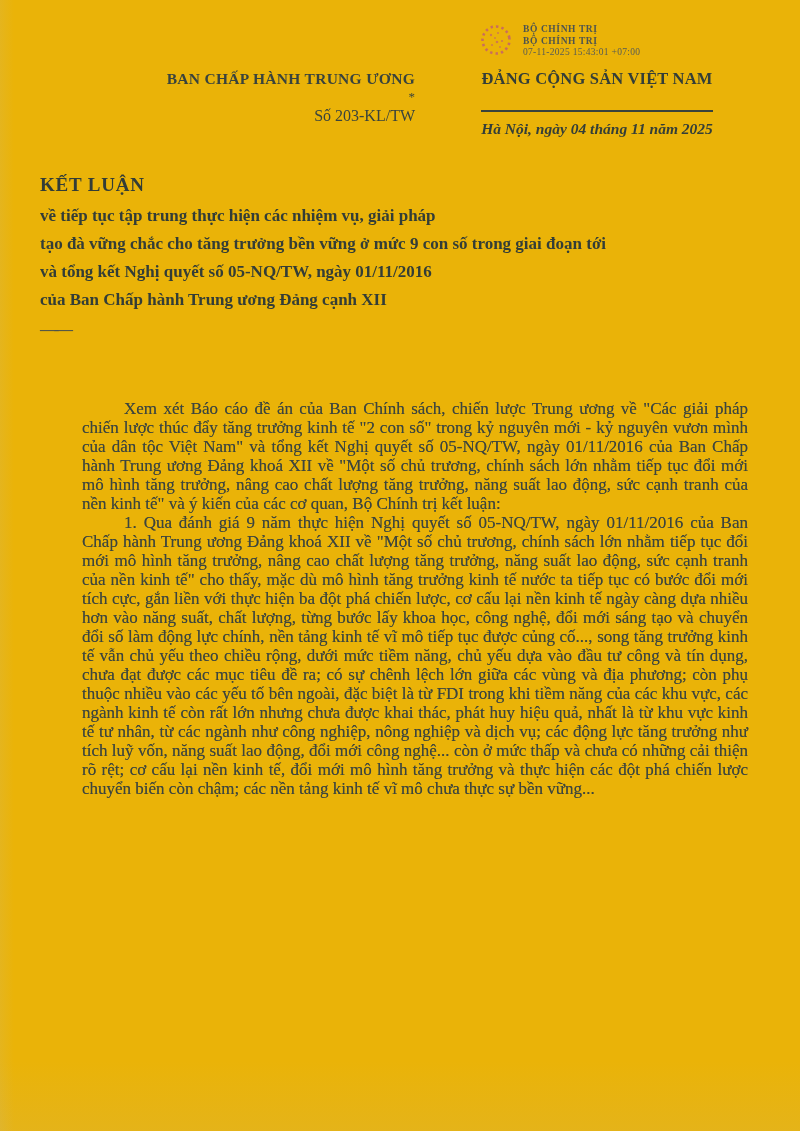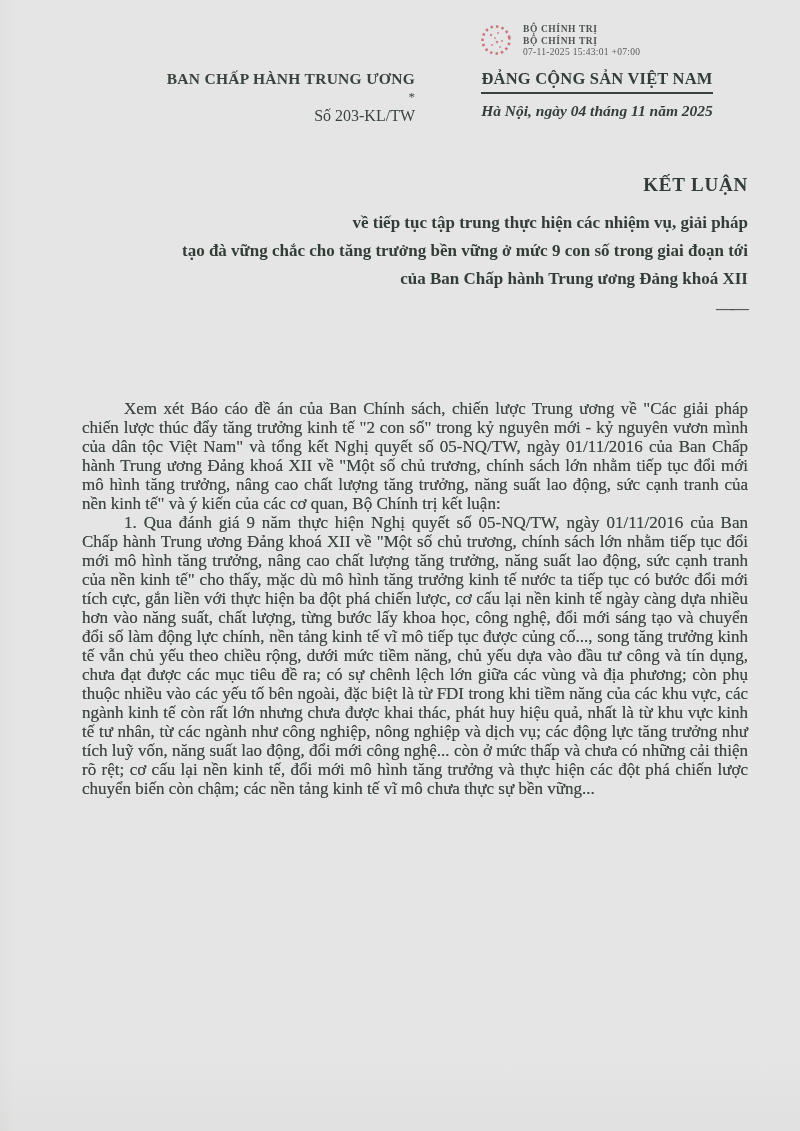--- a/index.html
+++ b/index.html
@@ -5,21 +5,21 @@
   * { margin: 0; padding: 0; box-sizing: border-box; }
   html, body { background: #ffffff; }
   body {
     width: 800px; height: 1131px;
     font-family: "Liberation Serif", "DejaVu Serif", serif;
     overflow: hidden;
   }
   #page {
     position: relative;
     width: 800px; height: 1131px;
-    background: #e5e5e5;
+    background: #eab308;
     color: #3c453f;
   }
   
   .stamp {
     position: absolute; top: 20px; left: 478px;
     display: flex; align-items: flex-start; gap: 9px;
   }
   .seal { width: 36px; height: 40px; margin-top: 0px; }
   .stamp-text {
     font-family: "Liberation Serif", "DejaVu Serif", serif;
@@ -40,37 +40,37 @@
   }
   .header-left .star { font-size: 13px; margin-top: 3px; line-height: 12px; }
   .header-left .docnum { font-size: 16px; margin-top: 4px; }
   .header-right {
     position: absolute; top: 69px; left: 432px; width: 330px;
     text-align: center; color: #343e38;
   }
   .header-right .party {
     display: inline-block;
     font-size: 16.5px; font-weight: bold; letter-spacing: 0.2px;
-    border-bottom: 2px solid #39433d; padding-bottom: 3px;
+    border-bottom: 2px solid #39433d; padding-bottom: 21px;
     white-space: nowrap;
   }
   .header-right .date {
     margin-top: 8px;
     font-size: 15.5px; font-style: italic; font-weight: bold;
     white-space: nowrap;
   }
   
   .title {
-    position: absolute; top: 174px; left: 28px; width: 720px;
-    text-align: right; color: #333d37;
+    position: absolute; top: 174px; left: 40px; width: 720px;
+    text-align: left; color: #333d37;
   }
   .title .t1 { font-size: 19px; font-weight: bold; letter-spacing: 0.8px; }
   .title .t2 { font-size: 17px; margin-top: 6px; letter-spacing: 0.3px; }
   .title .tb { font-size: 17px; font-weight: bold; line-height: 28px; }
-  .title .tb.first { margin-top: 13px; }
+  .title .tb.first { margin-top: 6px; }
   .title .sep {
     margin-top: 7px; font-size: 15px; font-weight: bold;
     letter-spacing: -1px; color: #4a524c;
   }
   
   .body-text {
     position: absolute; top: 399px; left: 82px; width: 666px;
     color: #3c453f;
   }
   .body-text p {
@@ -128,21 +128,22 @@
     <div>
       <span class="party">ĐẢNG CỘNG SẢN VIỆT NAM</span>
     </div>
     <div class="date">Hà Nội, ngày 04 tháng 11 năm 2025</div>
   </div>
 
   <div class="title">
     <div class="t1">KẾT LUẬN</div>
     <div class="tb first">về tiếp tục tập trung thực hiện các nhiệm vụ, giải pháp</div>
     <div class="tb">tạo đà vững chắc cho tăng trưởng bền vững ở mức 9 con số trong giai đoạn tới</div>
-    <div class="tb">của Ban Chấp hành Trung ương Đảng khoá XII</div>
+    <div class="tb">và tổng kết Nghị quyết số 05-NQ/TW, ngày 01/11/2016</div>
+    <div class="tb">của Ban Chấp hành Trung ương Đảng cạnh XII</div>
     <div class="sep">—-—</div>
   </div>
 
   <div class="body-text">
     <p>Xem xét Báo cáo đề án của Ban Chính sách, chiến lược Trung ương về "Các giải pháp chiến lược thúc đẩy tăng trưởng kinh tế "2 con số" trong kỷ nguyên mới - kỷ nguyên vươn mình của dân tộc Việt Nam" và tổng kết Nghị quyết số 05-NQ/TW, ngày 01/11/2016 của Ban Chấp hành Trung ương Đảng khoá XII về "Một số chủ trương, chính sách lớn nhằm tiếp tục đổi mới mô hình tăng trưởng, nâng cao chất lượng tăng trưởng, năng suất lao động, sức cạnh tranh của nền kinh tế" và ý kiến của các cơ quan, Bộ Chính trị kết luận:</p>
     <p>1. Qua đánh giá 9 năm thực hiện Nghị quyết số 05-NQ/TW, ngày 01/11/2016 của Ban Chấp hành Trung ương Đảng khoá XII về "Một số chủ trương, chính sách lớn nhằm tiếp tục đổi mới mô hình tăng trưởng, nâng cao chất lượng tăng trưởng, năng suất lao động, sức cạnh tranh của nền kinh tế" cho thấy, mặc dù mô hình tăng trưởng kinh tế nước ta tiếp tục có bước đổi mới tích cực, gắn liền với thực hiện ba đột phá chiến lược, cơ cấu lại nền kinh tế ngày càng dựa nhiều hơn vào năng suất, chất lượng, từng bước lấy khoa học, công nghệ, đổi mới sáng tạo và chuyển đổi số làm động lực chính, nền tảng kinh tế vĩ mô tiếp tục được củng cố..., song tăng trưởng kinh tế vẫn chủ yếu theo chiều rộng, dưới mức tiềm năng, chủ yếu dựa vào đầu tư công và tín dụng, chưa đạt được các mục tiêu đề ra; có sự chênh lệch lớn giữa các vùng và địa phương; còn phụ thuộc nhiều vào các yếu tố bên ngoài, đặc biệt là từ FDI trong khi tiềm năng của các khu vực, các ngành kinh tế còn rất lớn nhưng chưa được khai thác, phát huy hiệu quả, nhất là từ khu vực kinh tế tư nhân, từ các ngành như công nghiệp, nông nghiệp và dịch vụ; các động lực tăng trưởng như tích luỹ vốn, năng suất lao động, đổi mới công nghệ... còn ở mức thấp và chưa có những cải thiện rõ rệt; cơ cấu lại nền kinh tế, đổi mới mô hình tăng trưởng và thực hiện các đột phá chiến lược chuyển biến còn chậm; các nền tảng kinh tế vĩ mô chưa thực sự bền vững...</p>
   </div>
 
   <div class="scan-shade"></div>
   <div class="scan-edge"></div>

